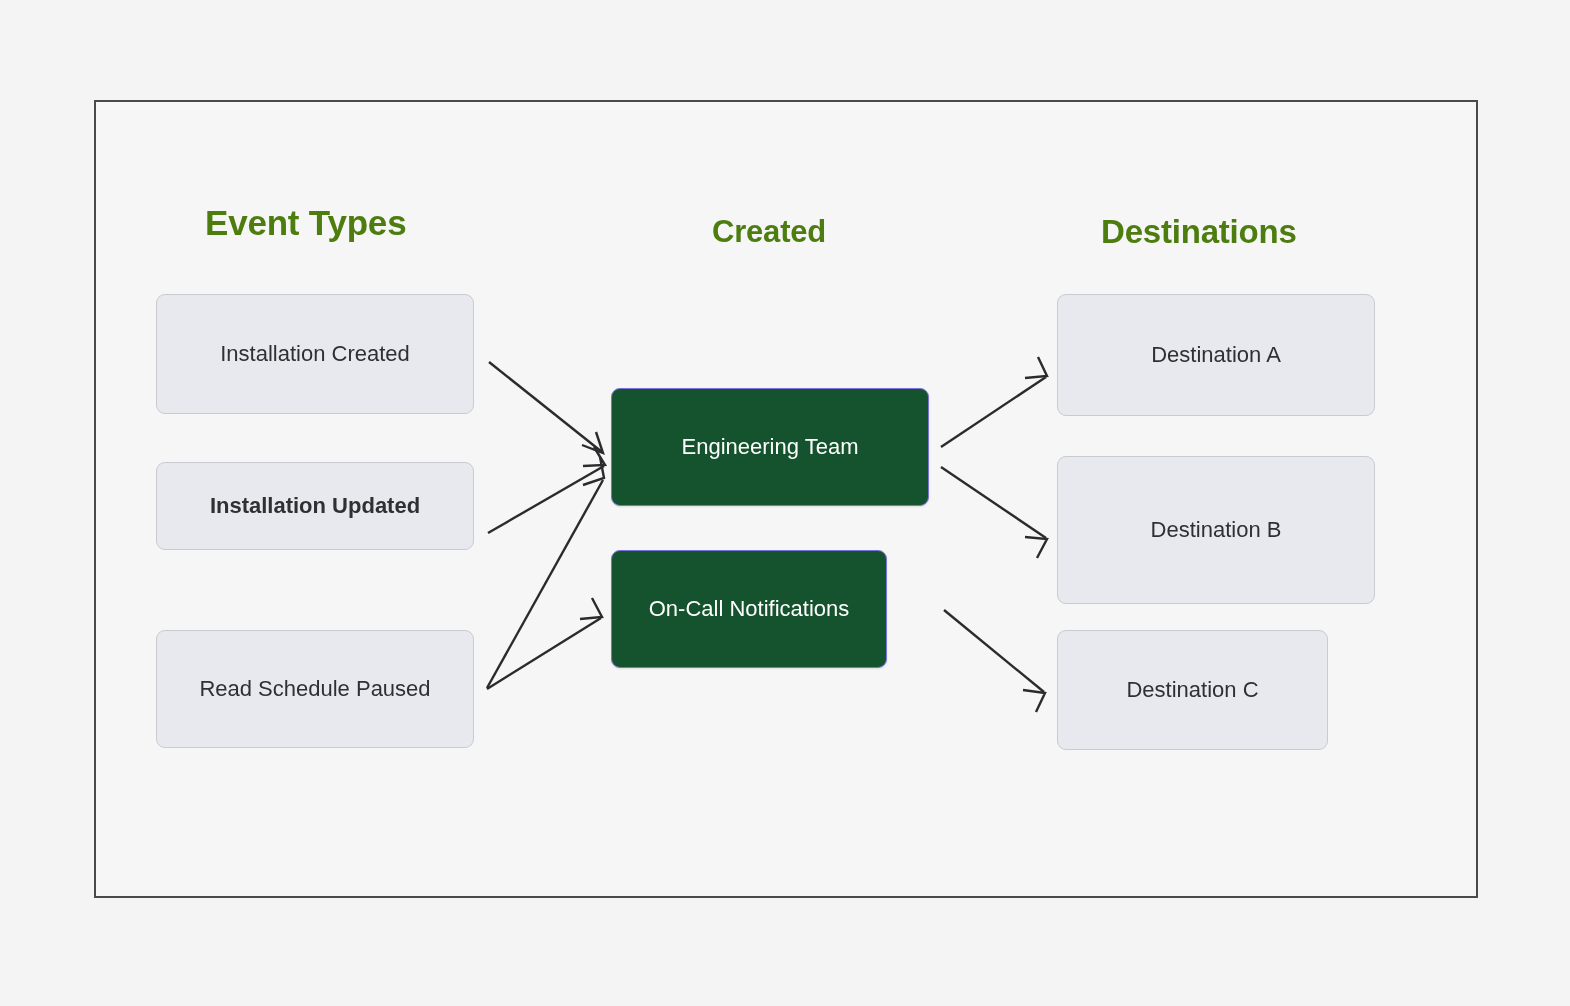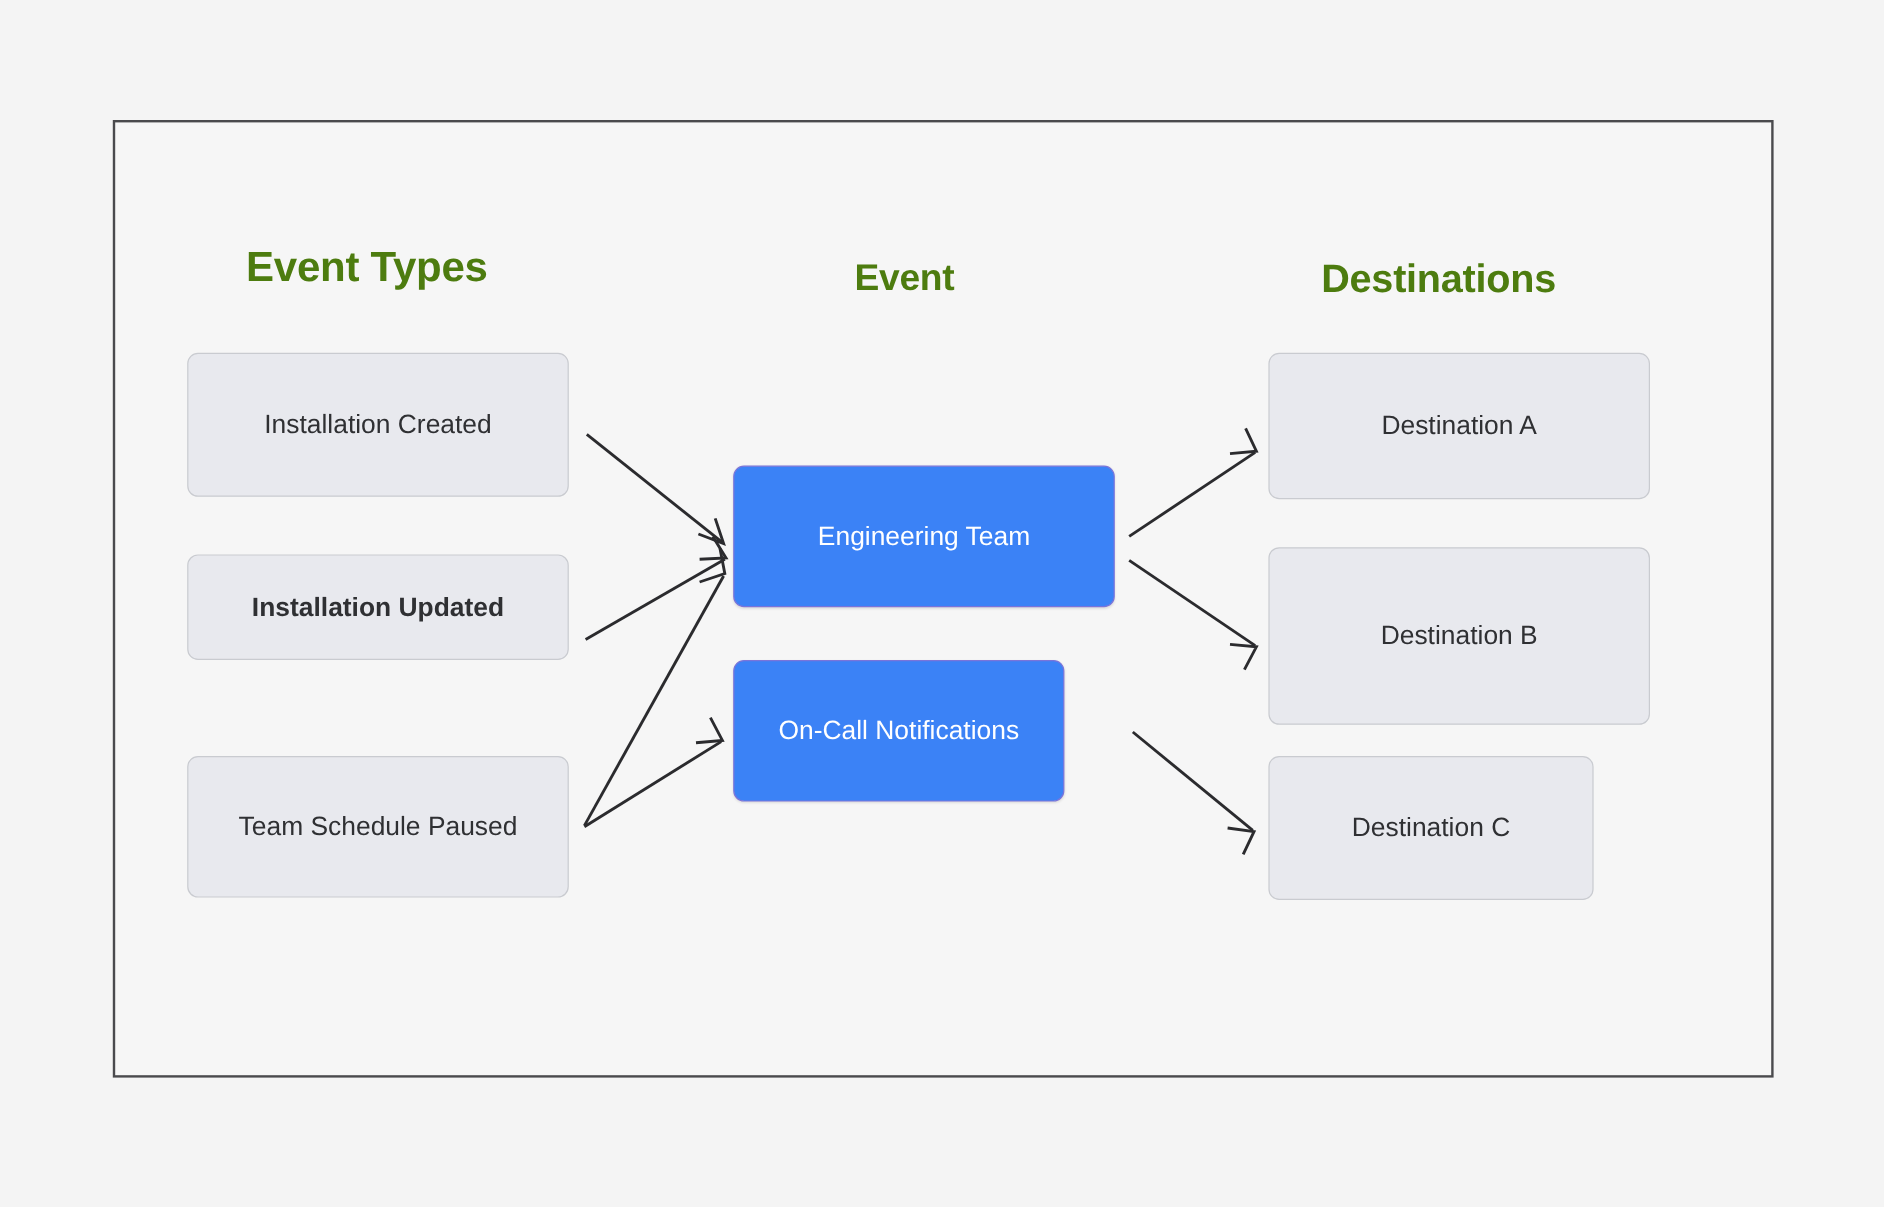--- a/index.html
+++ b/index.html
@@ -64,21 +64,21 @@
     text-align: right;
     line-height: 1.2;
   }
   .node.grey {
     background: #e8e9ee;
     border: 1px solid #c9cbd0;
     color: #2f3033;
     font-size: 22px;
   }
   .node.purple {
-    background: #3b82f6;
+    background: #14532d;
     border: 1px solid #7a74da;
     color: #ffffff;
     font-size: 22px;
     box-shadow: 0 1px 2px rgba(0,0,0,0.10);
   }
   
   #node-installation-created { left: 156px; top: 294px;  width: 318px; height: 120px; }
   #node-installation-updated { left: 156px; top: 462px;  width: 318px; height: 88px; font-weight: bold; }
   #node-read-schedule-paused { left: 156px; top: 630px;  width: 318px; height: 118px; }
   
@@ -107,26 +107,26 @@
   }
 </style>
 </head>
 <body>
 
 <div id="stage">
 
   <div id="frame"></div>
 
   <h2 class="col-title" id="title-event-types">Event Types</h2>
-  <h2 class="col-title" id="title-topics">Event</h2>
+  <h2 class="col-title" id="title-topics">Created</h2>
   <h2 class="col-title" id="title-destinations">Destinations</h2>
 
   <div class="node grey" id="node-installation-created">Installation Created</div>
   <div class="node grey" id="node-installation-updated">Installation Updated</div>
-  <div class="node grey" id="node-read-schedule-paused">Team Schedule Paused</div>
+  <div class="node grey" id="node-read-schedule-paused">Read Schedule Paused</div>
 
   <div class="node purple" id="node-engineering-team">Engineering Team</div>
   <div class="node purple" id="node-oncall-notifications">On-Call Notifications</div>
 
   <div class="node grey" id="node-destination-a">Destination A</div>
   <div class="node grey" id="node-destination-b">Destination B</div>
   <div class="node grey" id="node-destination-c">Destination C</div>
 
   <svg id="arrows" viewBox="0 0 1570 1006">
 

